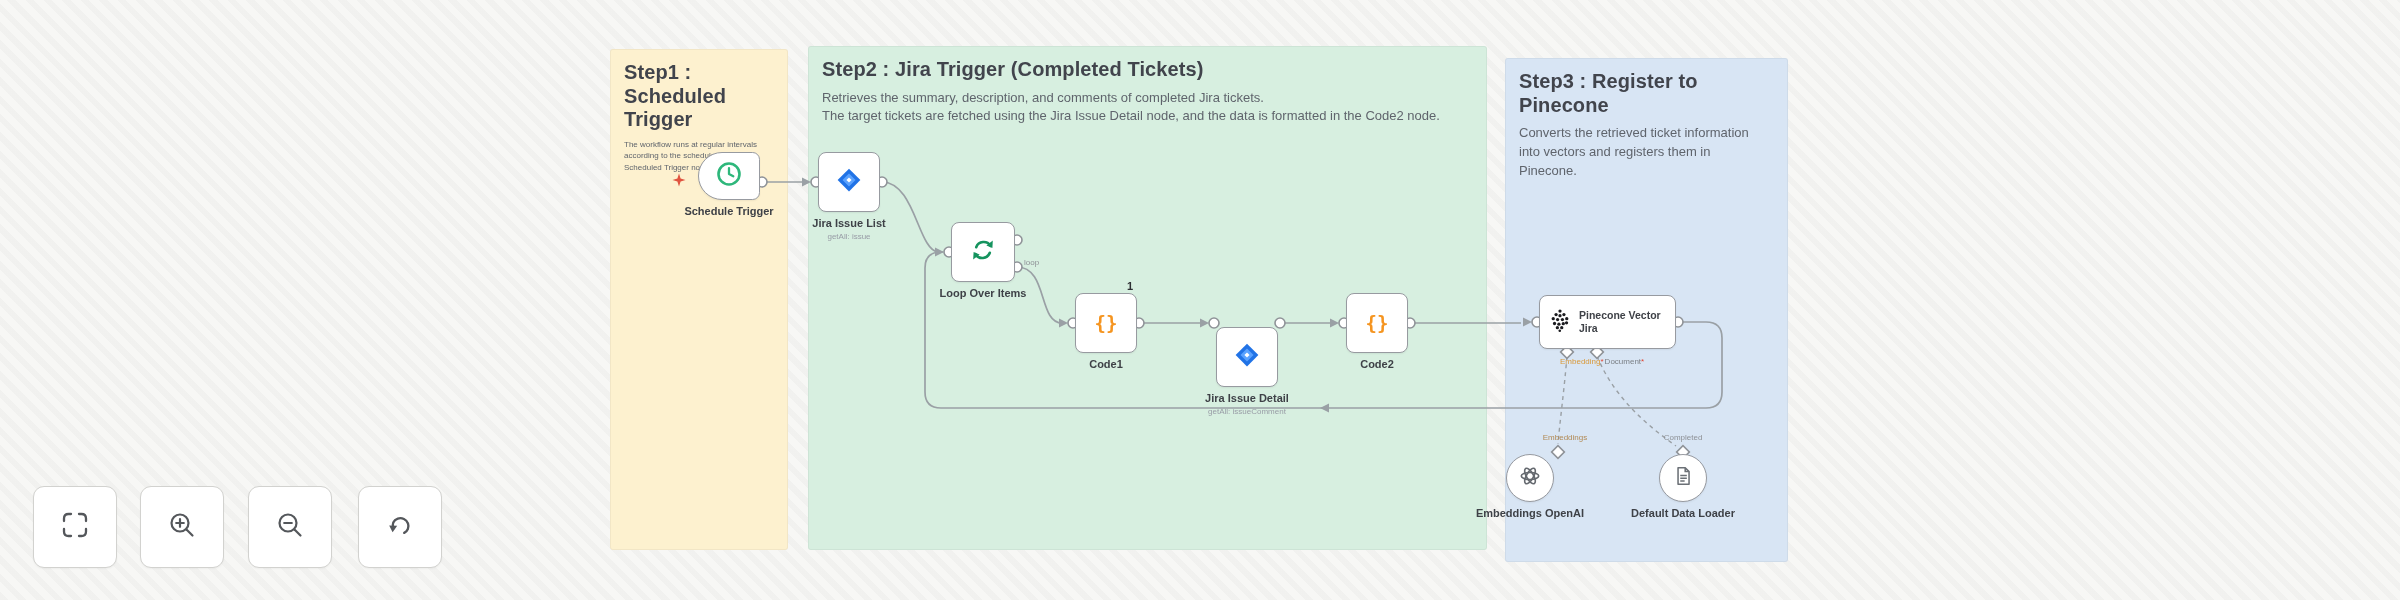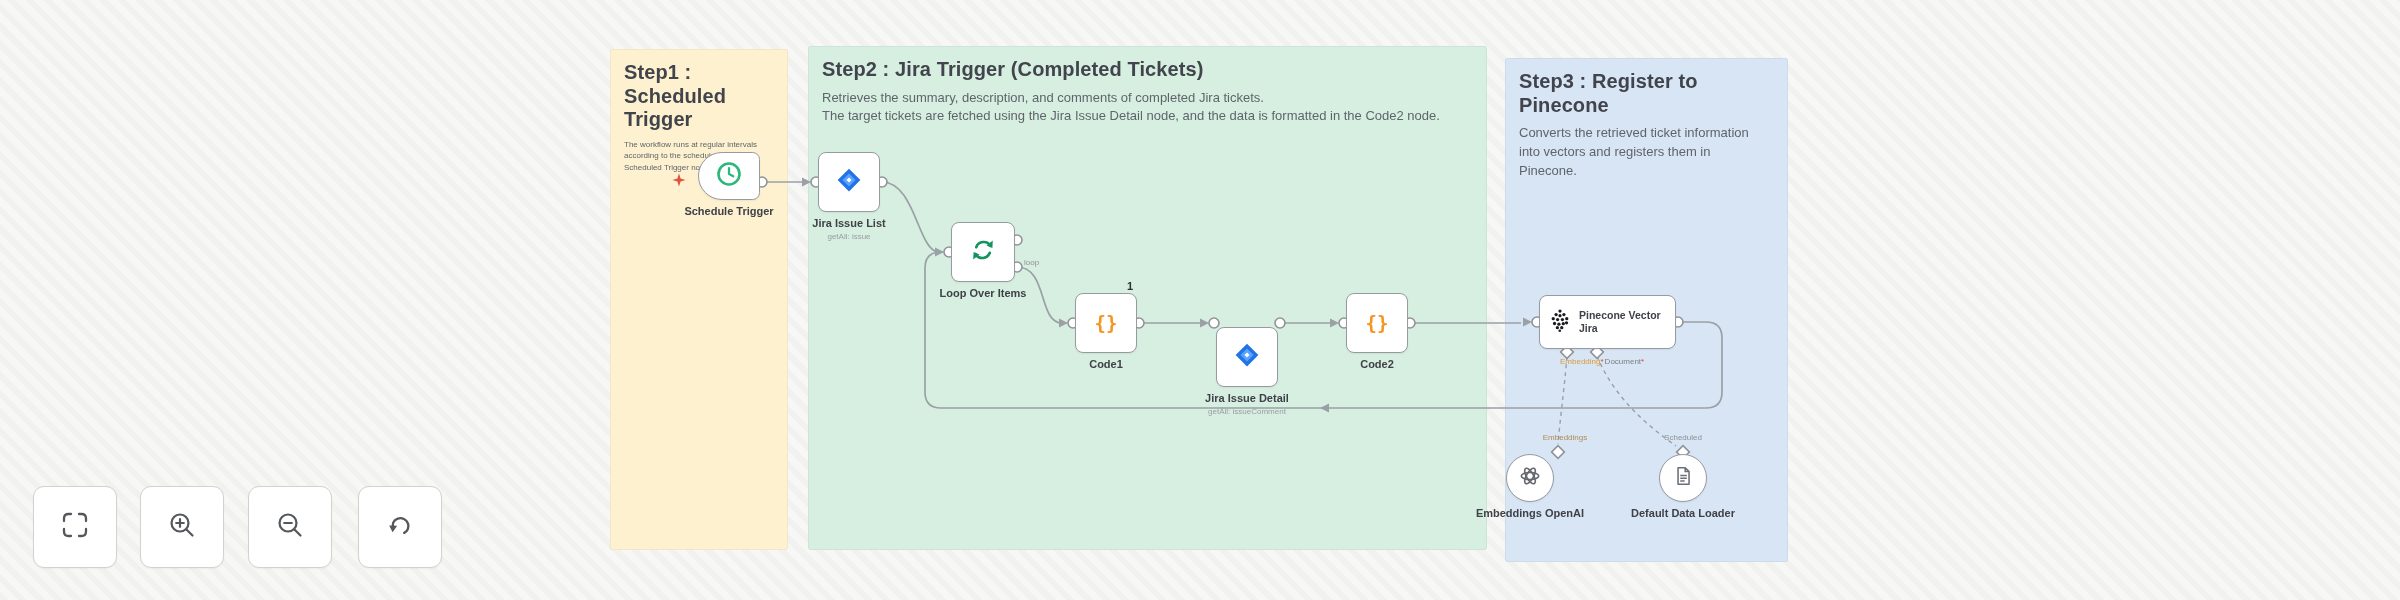--- a/index.html
+++ b/index.html
@@ -248,21 +248,21 @@
         <path d="M12,2.5 L12,6 L15.5,6"></path>
         <path d="M7.5,9.5 L13.5,9.5 M7.5,12 L13.5,12 M7.5,14.5 L11.5,14.5"></path>
       </svg>
     </span>
     <span class="node-label">Default Data Loader</span>
   </div>
 
   <span class="mini-label" id="label-loop">loop</span>
   <span class="mini-label" id="label-portrow"><span class="lbl-embedding"><span>Embedding</span><span class="req">*</span></span><span class="lbl-document"><span>Document</span><span class="req">*</span></span></span>
   <span class="mini-label" id="label-conn-embeddings">Embeddings</span>
-  <span class="mini-label" id="label-conn-documents">Scheduled</span>
+  <span class="mini-label" id="label-conn-documents">Completed</span>
 
   <div class="ctrl-btn" id="btn-fit">
     <span>
       <svg width="36" height="36" viewBox="0 0 36 36" fill="none" stroke="#54575b" stroke-width="2.3" stroke-linecap="round">
         <path d="M7,14 L7,11.5 Q7,7 11.5,7 L14,7"></path>
         <path d="M22,7 L24.5,7 Q29,7 29,11.5 L29,14"></path>
         <path d="M29,22 L29,24.5 Q29,29 24.5,29 L22,29"></path>
         <path d="M14,29 L11.5,29 Q7,29 7,24.5 L7,22"></path>
       </svg>
     </span>

